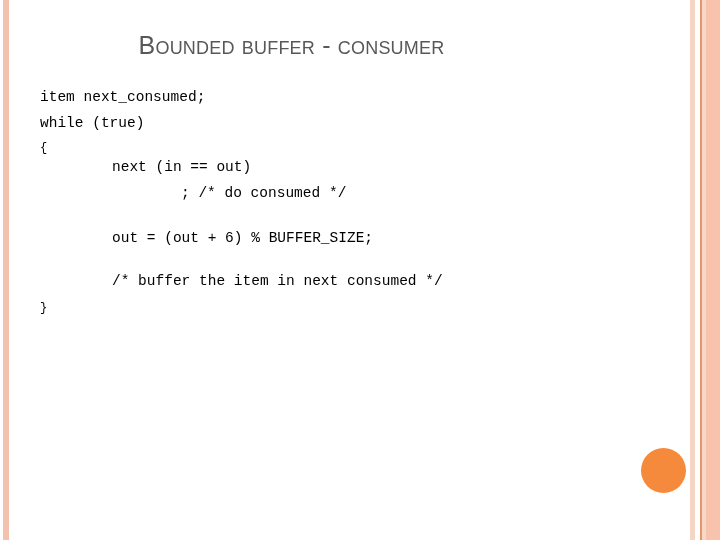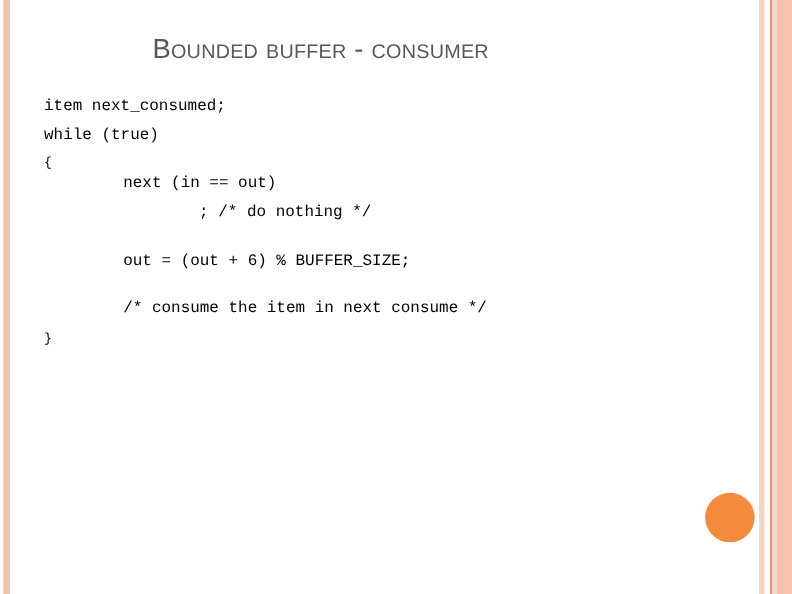--- a/index.html
+++ b/index.html
@@ -92,20 +92,20 @@
   <div class="band" id="band-r2"></div>
   <div class="band" id="band-r3"></div>
   <div class="band" id="band-r4"></div>
 
   <div id="title">Bounded buffer - consumer</div>
 
   <div class="code" id="code-l2">while (true)</div>
   <div class="code" id="code-l1">item next_consumed;</div>
   <div class="code" id="code-l3">{</div>
   <div class="code" id="code-l4">next (in == out)</div>
-  <div class="code" id="code-l5">; /* do nothing */</div>
+  <div class="code" id="code-l5">; /* do consumed */</div>
   <div class="code" id="code-l7">out = (out + 6) % BUFFER_SIZE;</div>
-  <div class="code" id="code-l8">/* consume the item in next consume */</div>
+  <div class="code" id="code-l8">/* buffer the item in next consumed */</div>
   <div class="code" id="code-l9">}</div>
 
   <div id="orange-dot"></div>
 
 </div>
 
 </body></html>

